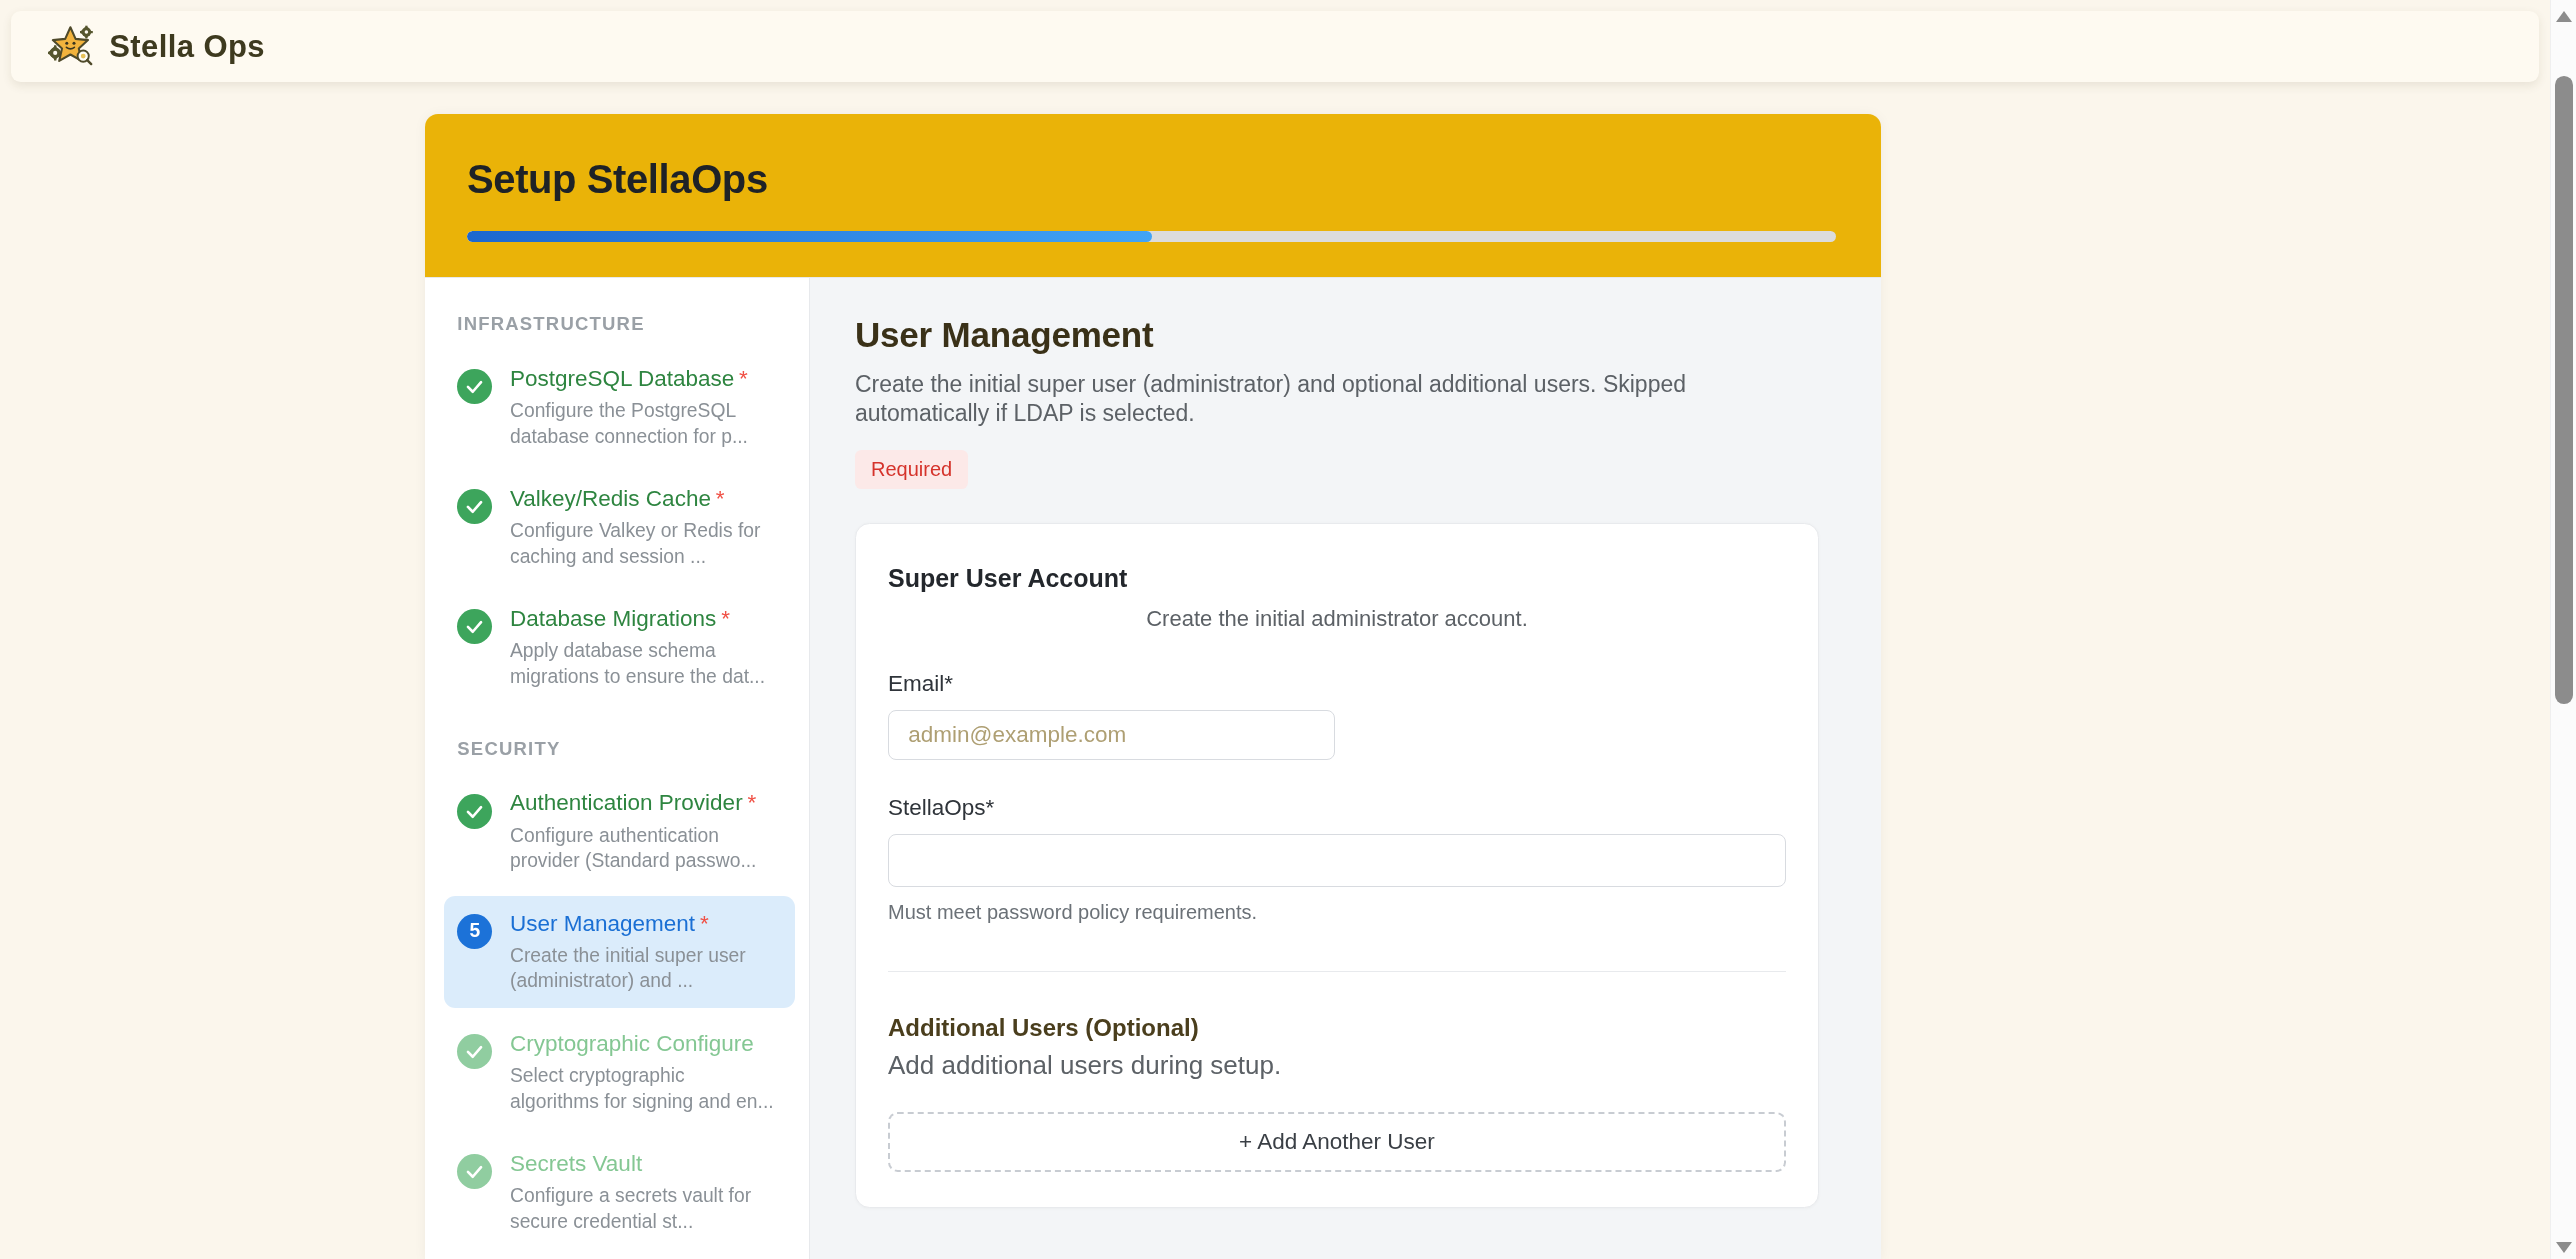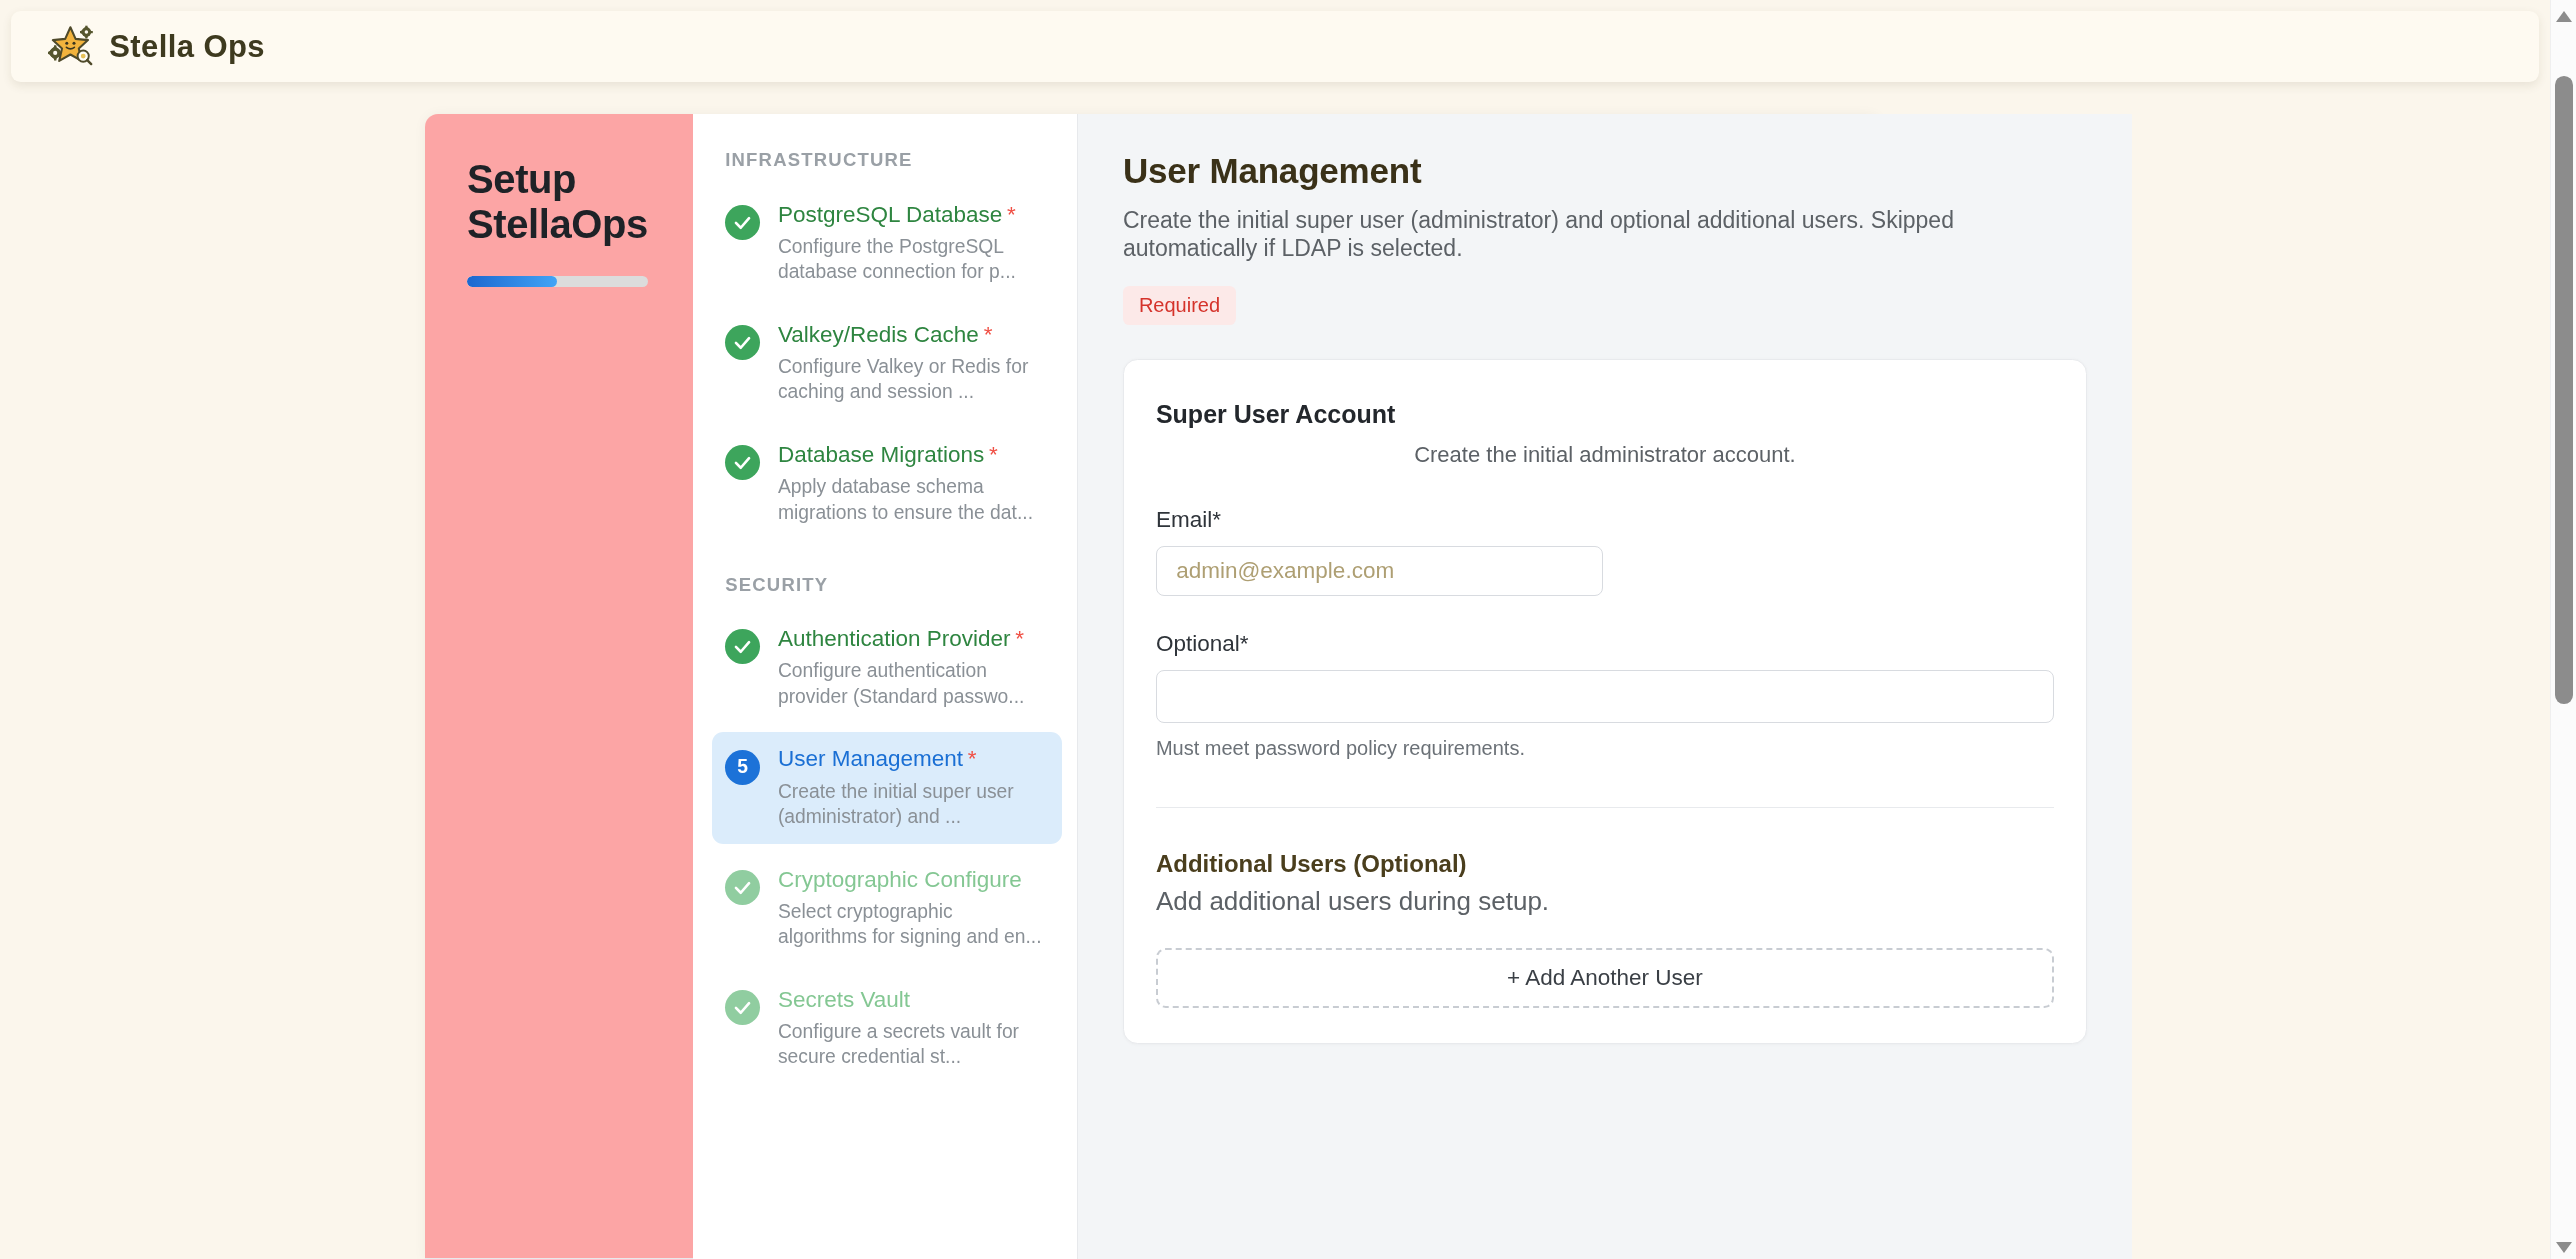--- a/index.html
+++ b/index.html
@@ -10,22 +10,22 @@
   
   .app-header { position:absolute; left:11.3px; top:11.3px; right:37px; height:71px;
     background:#fefaf1; border-radius:9.7px; box-shadow:0 3.2px 9.7px rgba(80,65,30,.10);
     display:flex; align-items:center; padding-left:37px; z-index:5; }
   .brand { display:flex; align-items:center; gap:13px; }
   .brand-logo { width:48px; height:45px; flex:0 0 auto; }
   .brand-name { font-size:31px; font-weight:bold; color:#3e3a1f; letter-spacing:0.4px;text-align:right; }
 
   
   .panel { position:absolute; left:425px; top:114px; width:1456px; bottom:0;
-    background:#fca5a5; border-radius:13px 13px 0 0; box-shadow:0 1.6px 13px rgba(0,0,0,.05);
-    display:flex; }
+    background:#eab308; border-radius:13px 13px 0 0; box-shadow:0 1.6px 13px rgba(0,0,0,.05);
+    display:flex; flex-direction:column; }
   .panel-head { padding:43px 45px 35px 42px; border-bottom:0.8px solid #e7e9ec; }
   .wizard-title { font-size:40px; font-weight:bold; color:#1e2227; letter-spacing:-0.4px; }
   .wizard-subtitle { margin-top:17.7px; font-size:22.5px; color:#5c6166; }
   .progress-track { margin-top:29px; height:11.3px; border-radius:5.6px; background:#dcdcdc; overflow:hidden; }
   .progress-fill { height:100%; border-radius:5.6px; background:linear-gradient(90deg,#1c67cf,#42a4f6); }
 
   .panel-body { flex:1; display:flex; min-height:0; }
 
   
   .steps-sidebar { width:385px; flex:0 0 auto; background:#fff; border-right:0.8px solid #e7e9ec;
@@ -237,21 +237,21 @@
           <div class="card-subtitle">Create the initial administrator account.</div>
 
           <div class="field-row">
             <div>
               <label class="field-label">Email*</label>
               <input class="text-input" type="text" placeholder="admin@example.com" style="">
             </div>
           </div>
 
           <div class="password-block">
-            <label class="field-label">Optional*</label>
+            <label class="field-label">StellaOps*</label>
             <input class="text-input password-input" type="password" value="" style="">
             <div class="helper-text">Must meet password policy requirements.</div>
           </div>
 
           <div class="card-divider"></div>
 
           <div class="subsection-title">Additional Users (Optional)</div>
           <div class="subsection-desc">Add additional users during setup.</div>
           <button class="add-user-btn">+ Add Another User</button>
         </div>

